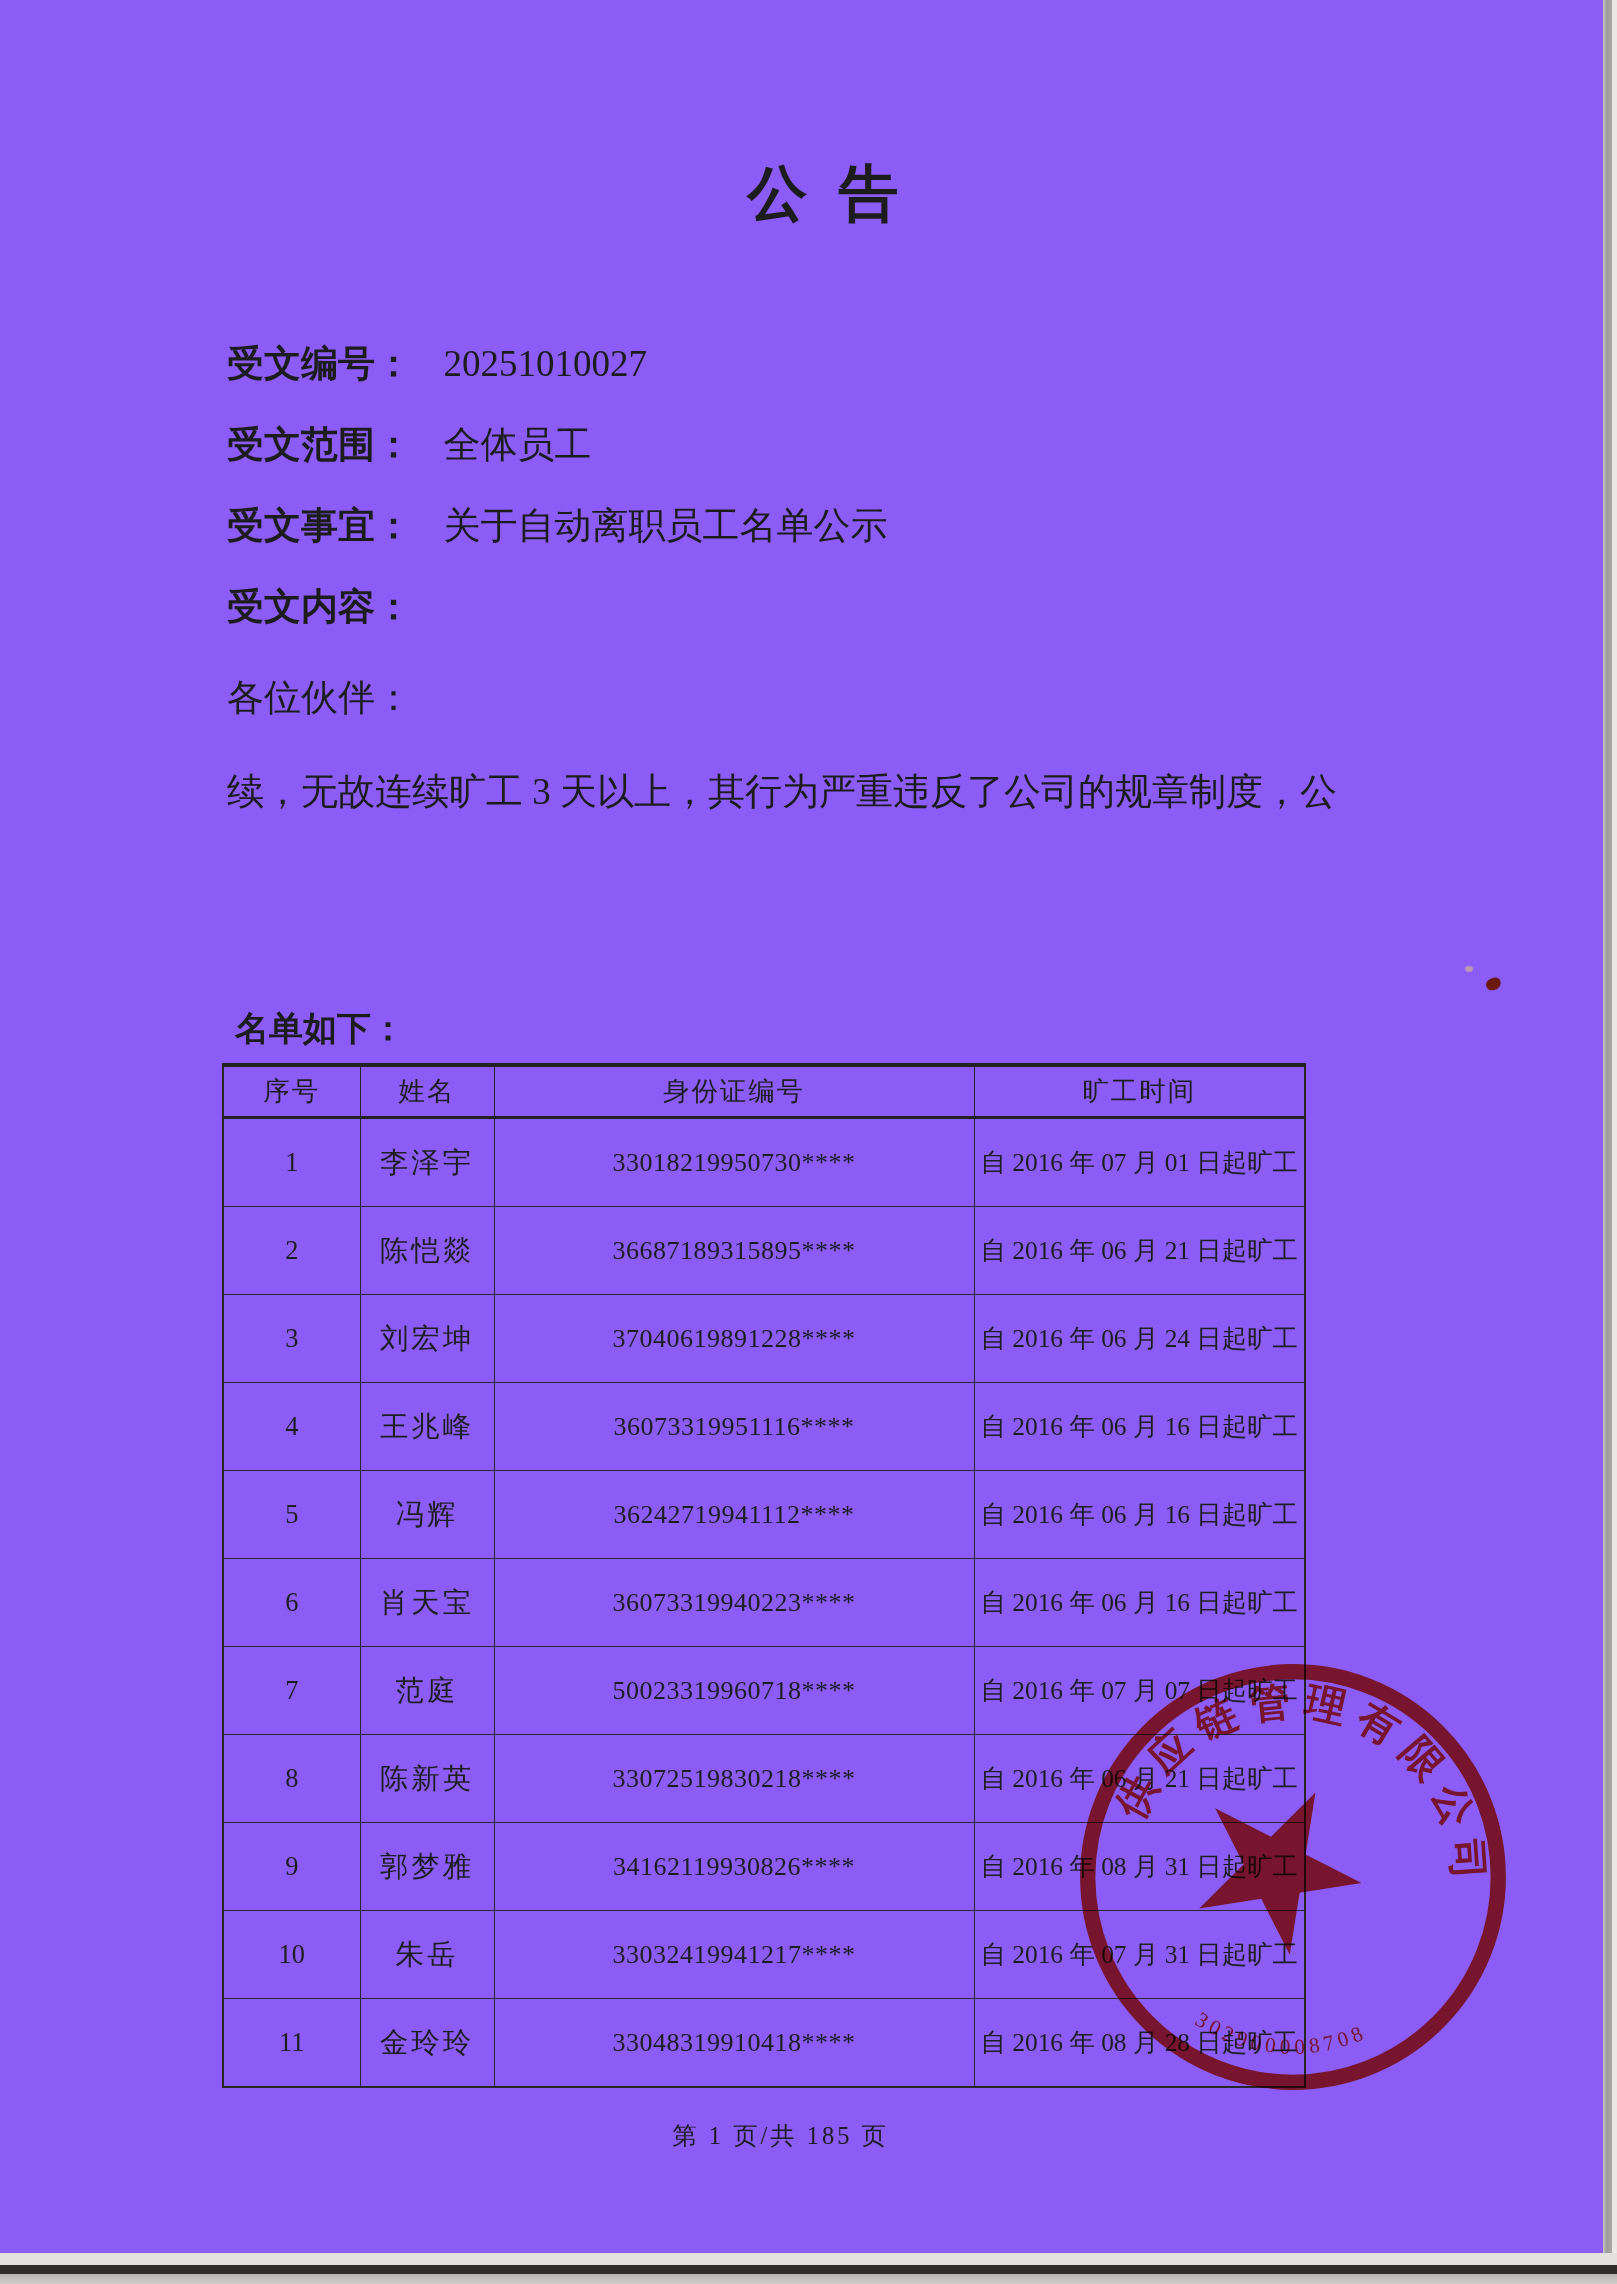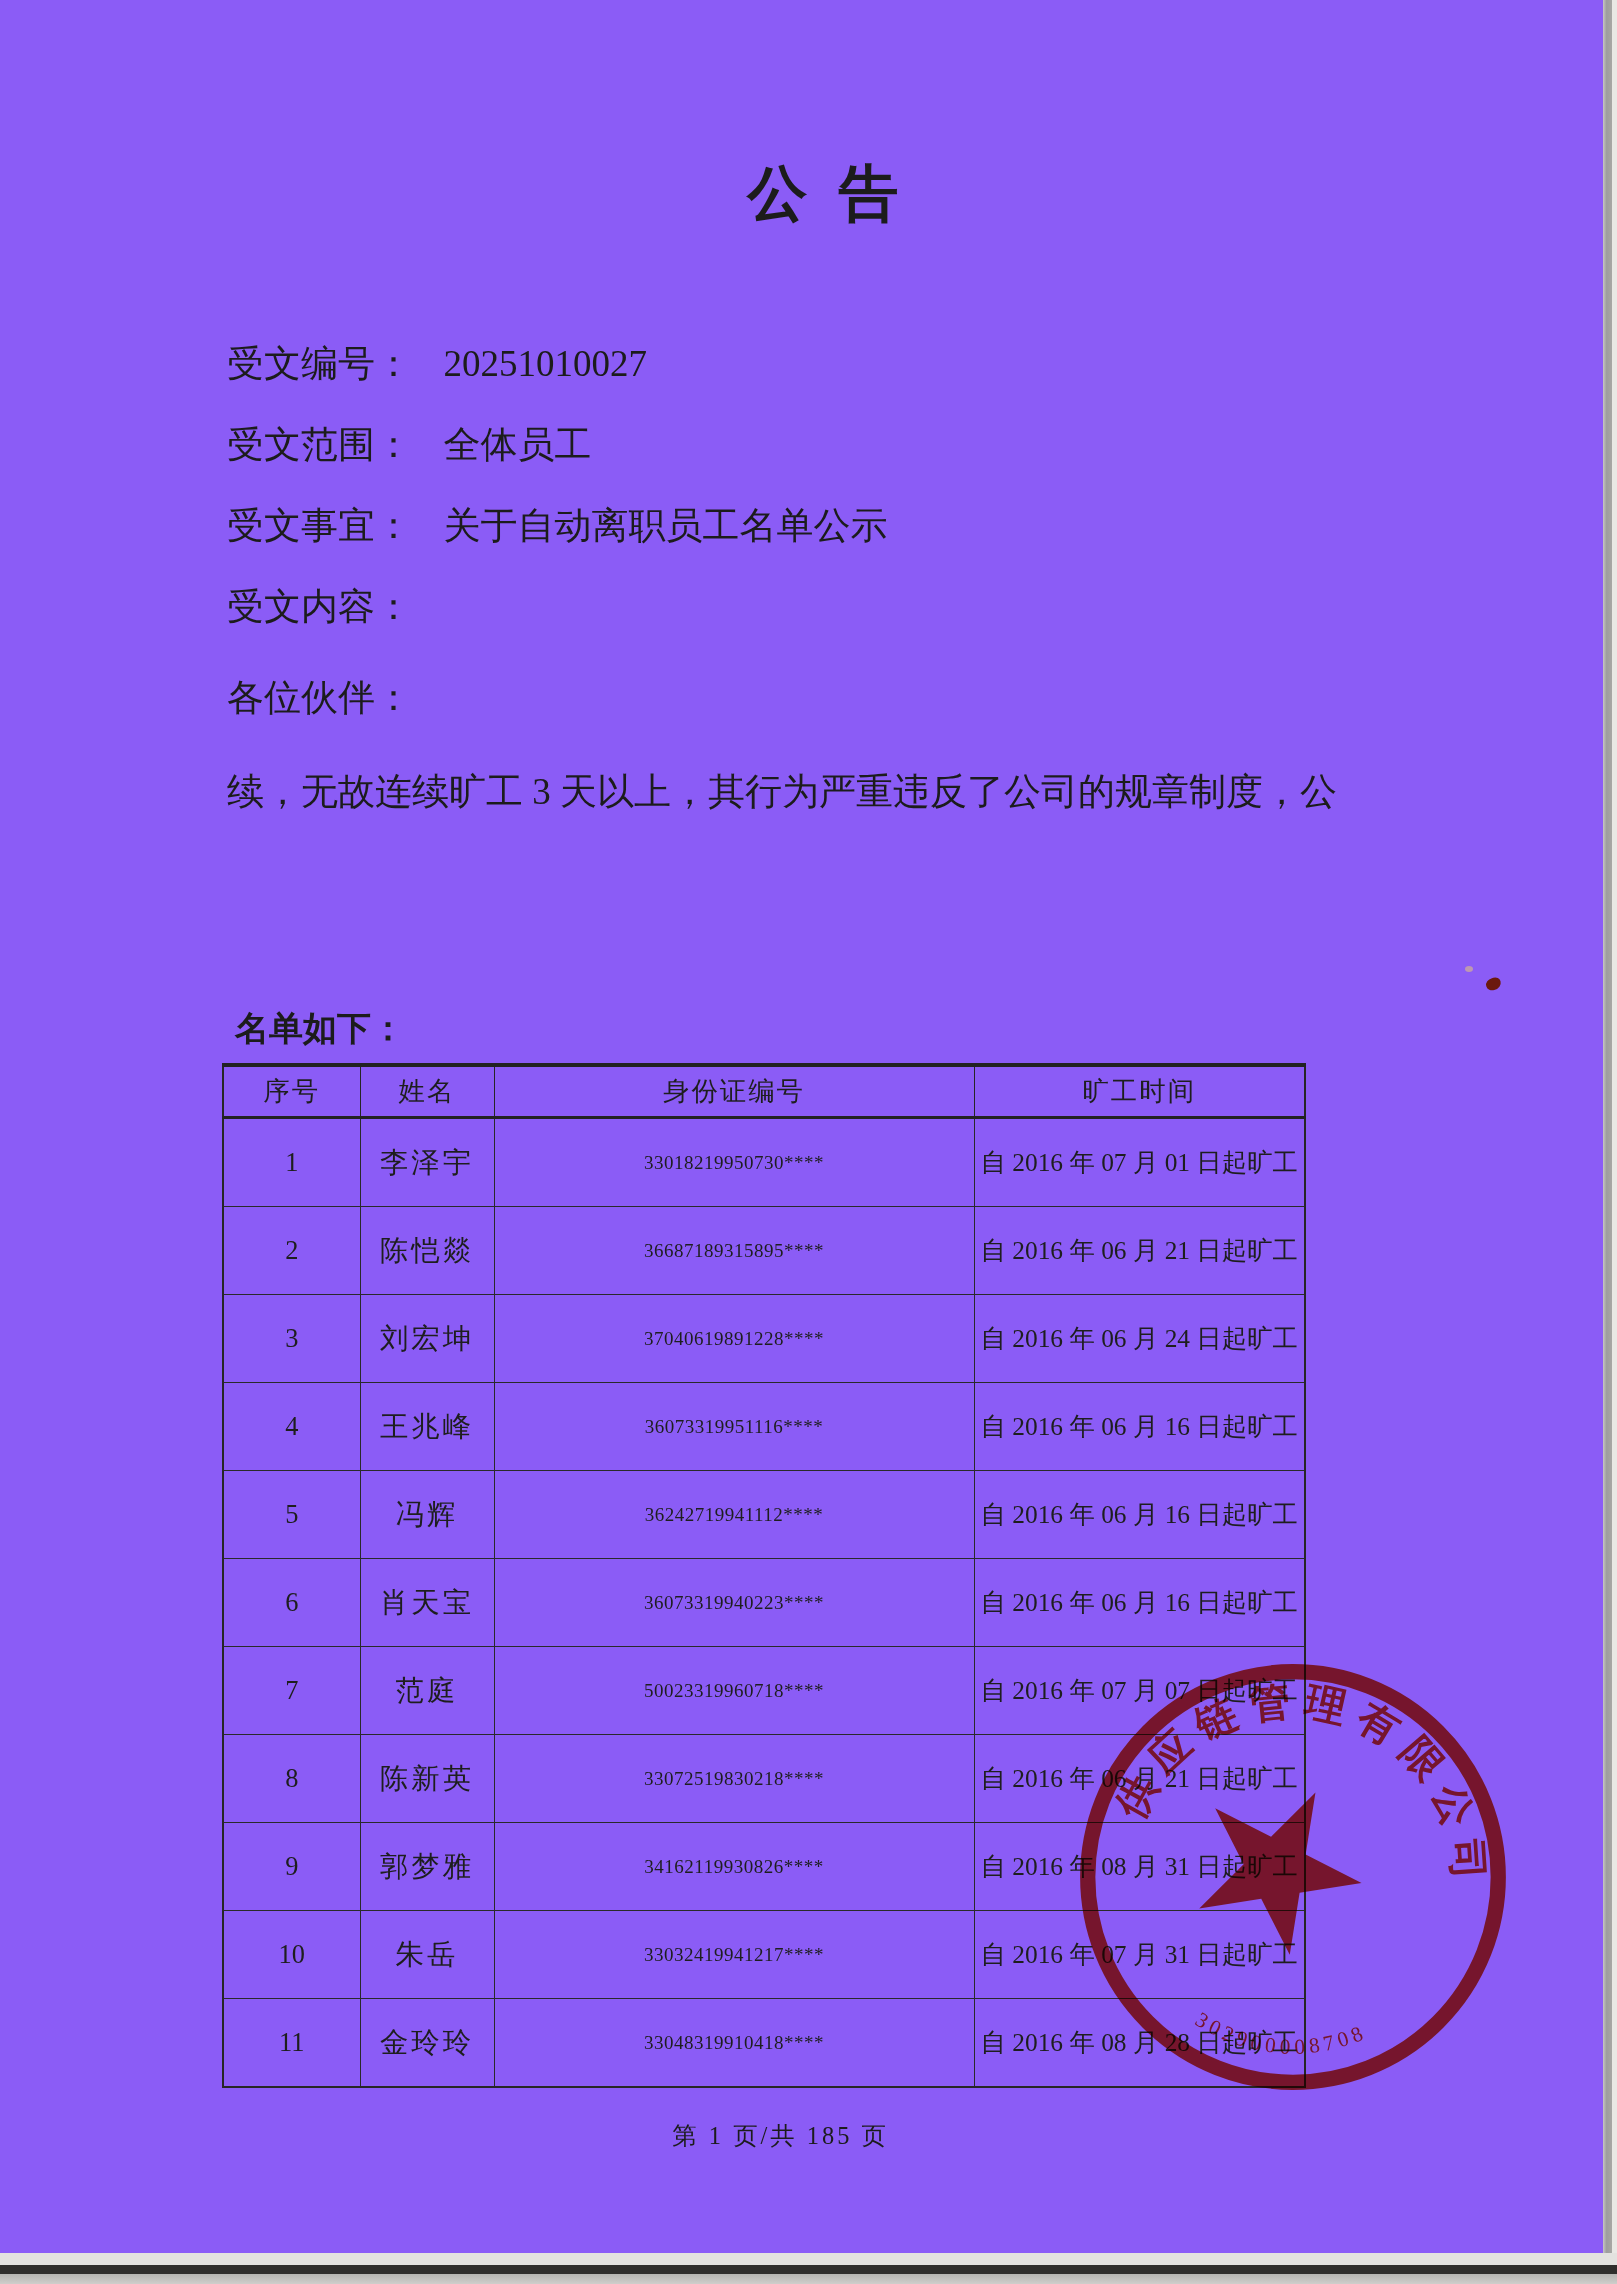--- a/index.html
+++ b/index.html
@@ -13,21 +13,21 @@
   }
   .doc-title{
     position:absolute;top:164px;left:36px;right:0;
     text-align:center;
     font-size:60px;font-weight:700;
     letter-spacing:8.1px;
     line-height:60px;
   }
   .fields{position:absolute;left:227px;top:323px;}
   .field-row{height:81px;line-height:81px;font-size:37px;white-space:nowrap;}
-  .field-label{font-weight:400;margin-top:44px;}
+  .field-label{font-weight:700;margin-top:44px;}
   .field-value{margin-left:31.5px;font-weight:400;}
   .salutation{position:absolute;left:227px;top:672px;font-size:37px;line-height:51px;}
   .para{position:absolute;left:227px;top:751px;width:1184px;font-size:37px;}
   .para-line{height:82px;line-height:82px;white-space:nowrap;}
   .para-line.indent{padding-left:73px;}
   .list-intro{position:absolute;left:235px;top:1011px;font-size:34px;font-weight:700;line-height:36px;}
   .tbl-wrap{position:absolute;left:222px;top:1063px;width:1082px;}
   table.absence{
     width:100%;border-collapse:collapse;table-layout:fixed;
     font-size:26.4px;color:#1e1e1e;
@@ -38,21 +38,21 @@
     border:1.5px solid #262626;border-bottom:3.6px solid #222;
     font-size:26.4px;letter-spacing:2px;
   }
   table.absence td{
     height:87px;text-align:center;vertical-align:middle;
     border:1.5px solid #2a2a2a;
     padding:0 3px;
   }
   td.c-seq{font-size:26.4px;}
   td.c-name{font-size:28.4px;letter-spacing:3px;}
-  td.c-id{font-size:19px;letter-spacing:0.5px;}
+  td.c-id{font-size:26px;letter-spacing:0.5px;}
   td.c-date{font-size:25.4px;}
   .date-lines{display:flex;flex-direction:row;justify-content:center;row-gap:10.2px;}
   .date-l1{line-height:29.5px;}
   .date-l2{line-height:29.5px;}
   .footer{
     position:absolute;left:-28.4px;top:2117px;width:100%;
     text-align:center;font-size:24.4px;line-height:37px;letter-spacing:3px;
   }
   
   .seal{

